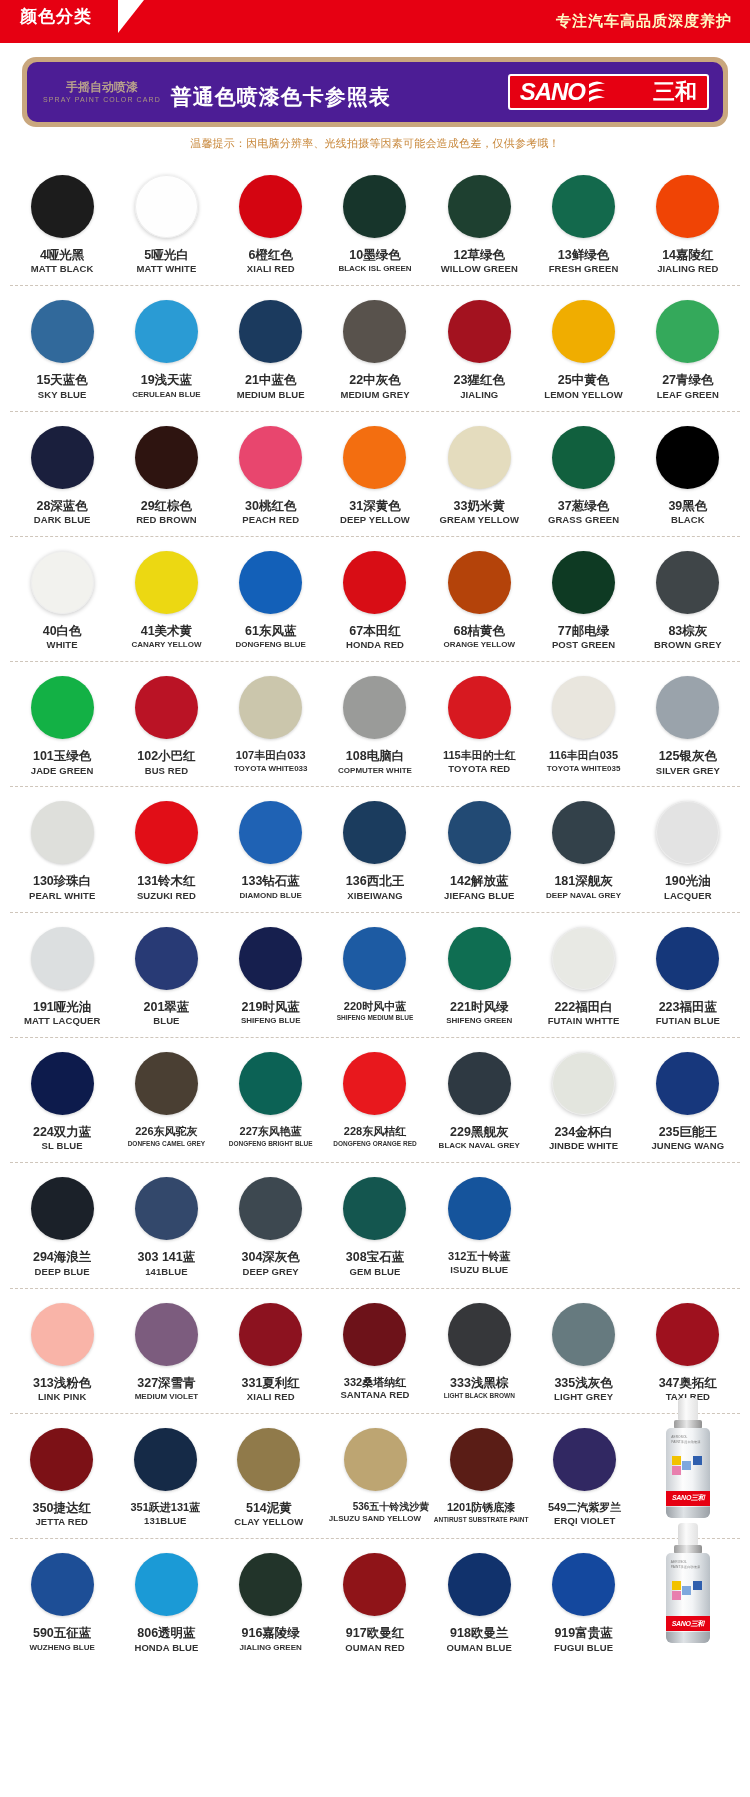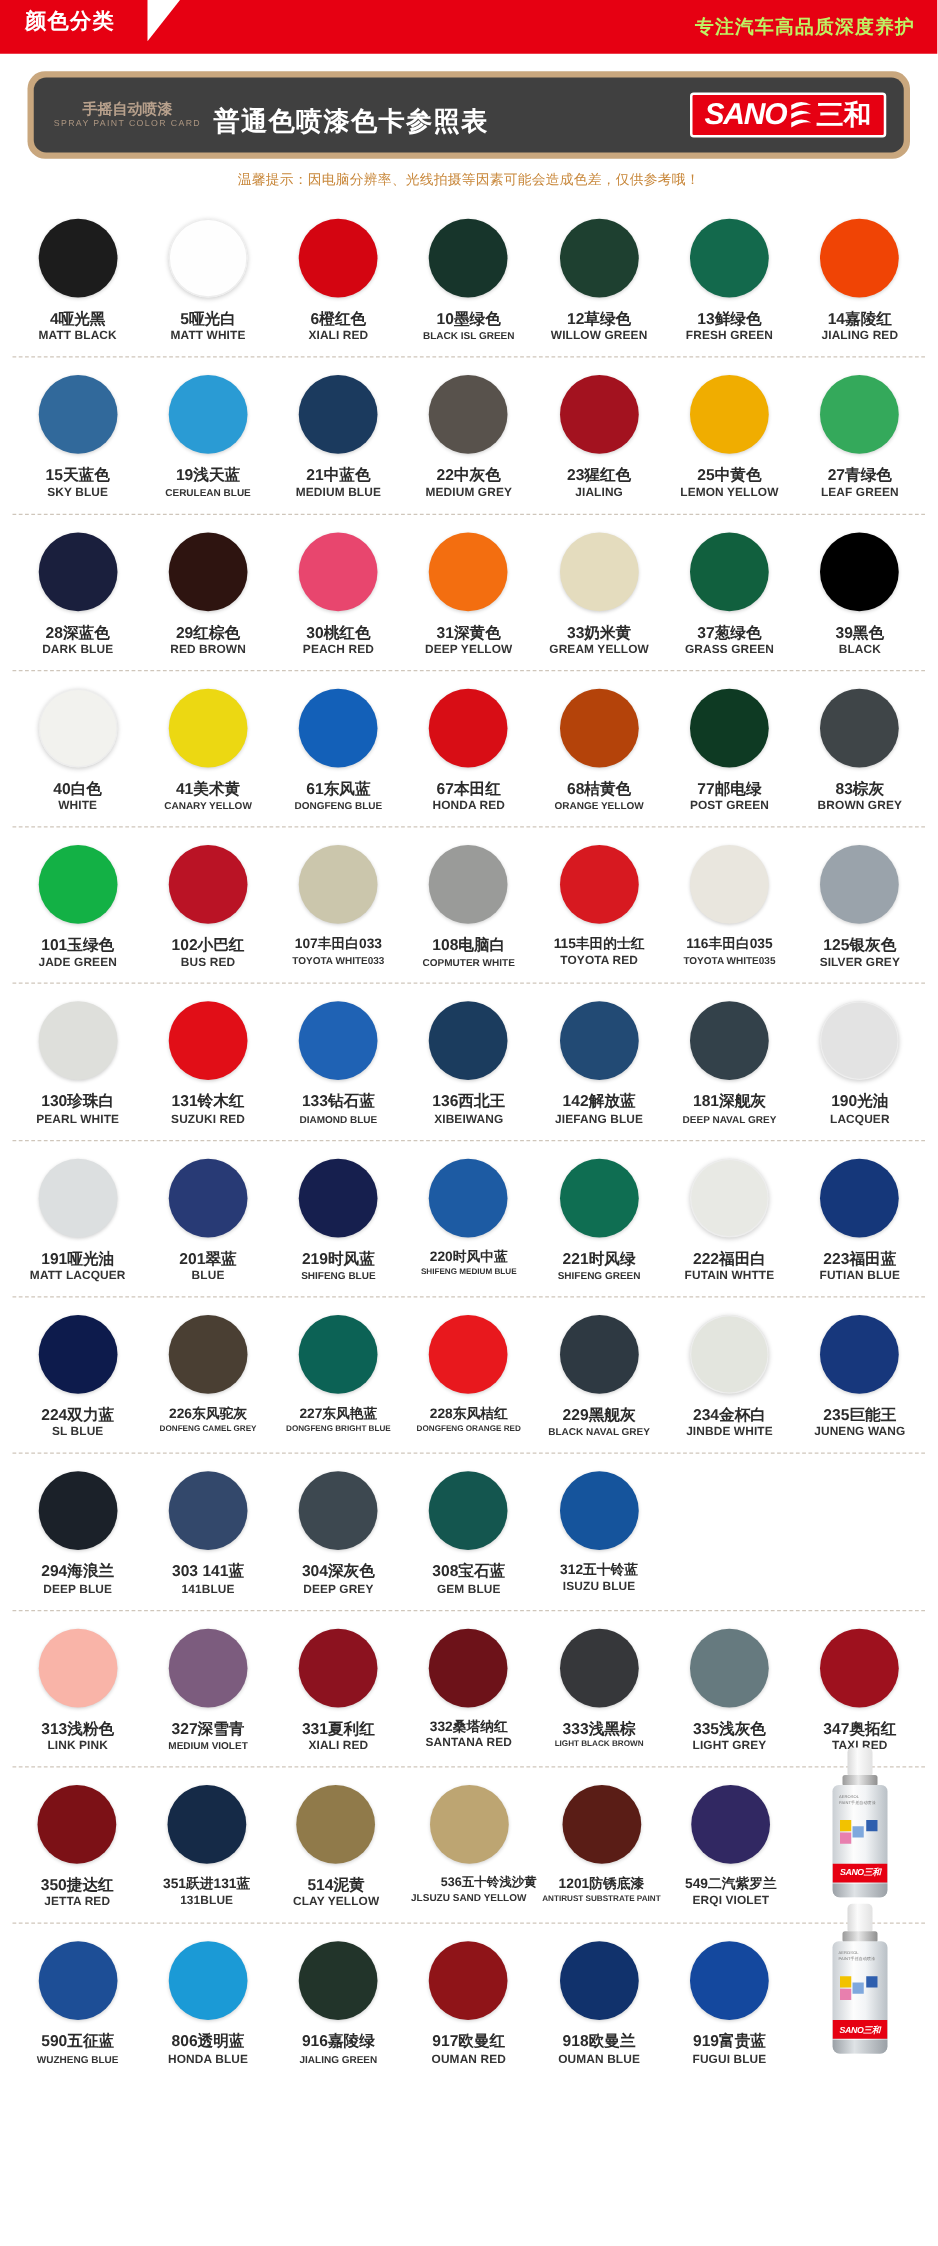--- a/index.html
+++ b/index.html
@@ -35,37 +35,37 @@
   }
   .banner-notch {
     position:absolute;
     left:118px; top:0;
     width:0; height:0;
     border-top:33px solid #ffffff;
     border-right:26px solid transparent;
     z-index:2;
   }
   .banner-tagline {
-    color:#bef264;
+    color:#fef9c3;
     font-size:15px;
     font-weight:bold;
     letter-spacing:1px;
     padding-right:18px;
     z-index:3;
   }
 
   
   .head-wrap { padding:14px 22px 0 22px; }
   .head-outer {
     background:#c9a77e;
     border-radius:14px;
     padding:5px;
   }
   .head-inner {
-    background:#404040;
+    background:#4c1d95;
     border-radius:10px;
     height:60px;
     display:flex;
     align-items:center;
     padding:0 16px;
     position:relative;
   }
   .head-sub {
     display:flex;
     flex-direction:column;
@@ -114,20 +114,21 @@
     letter-spacing:-1px;
     line-height:1;
     font-family:"Liberation Sans",sans-serif;
   }
   .logo-wave { display:inline-block; line-height:0; }
   .logo-cn {
     color:#ffffff;
     font-size:22px;
     font-weight:bold;
     line-height:1;
+    margin-left:44px;
   }
 
   
   .tip {
     text-align:center;
     color:#c8873a;
     font-size:11px;
     padding:9px 0 8px 0;
     letter-spacing:0.2px;
   }

